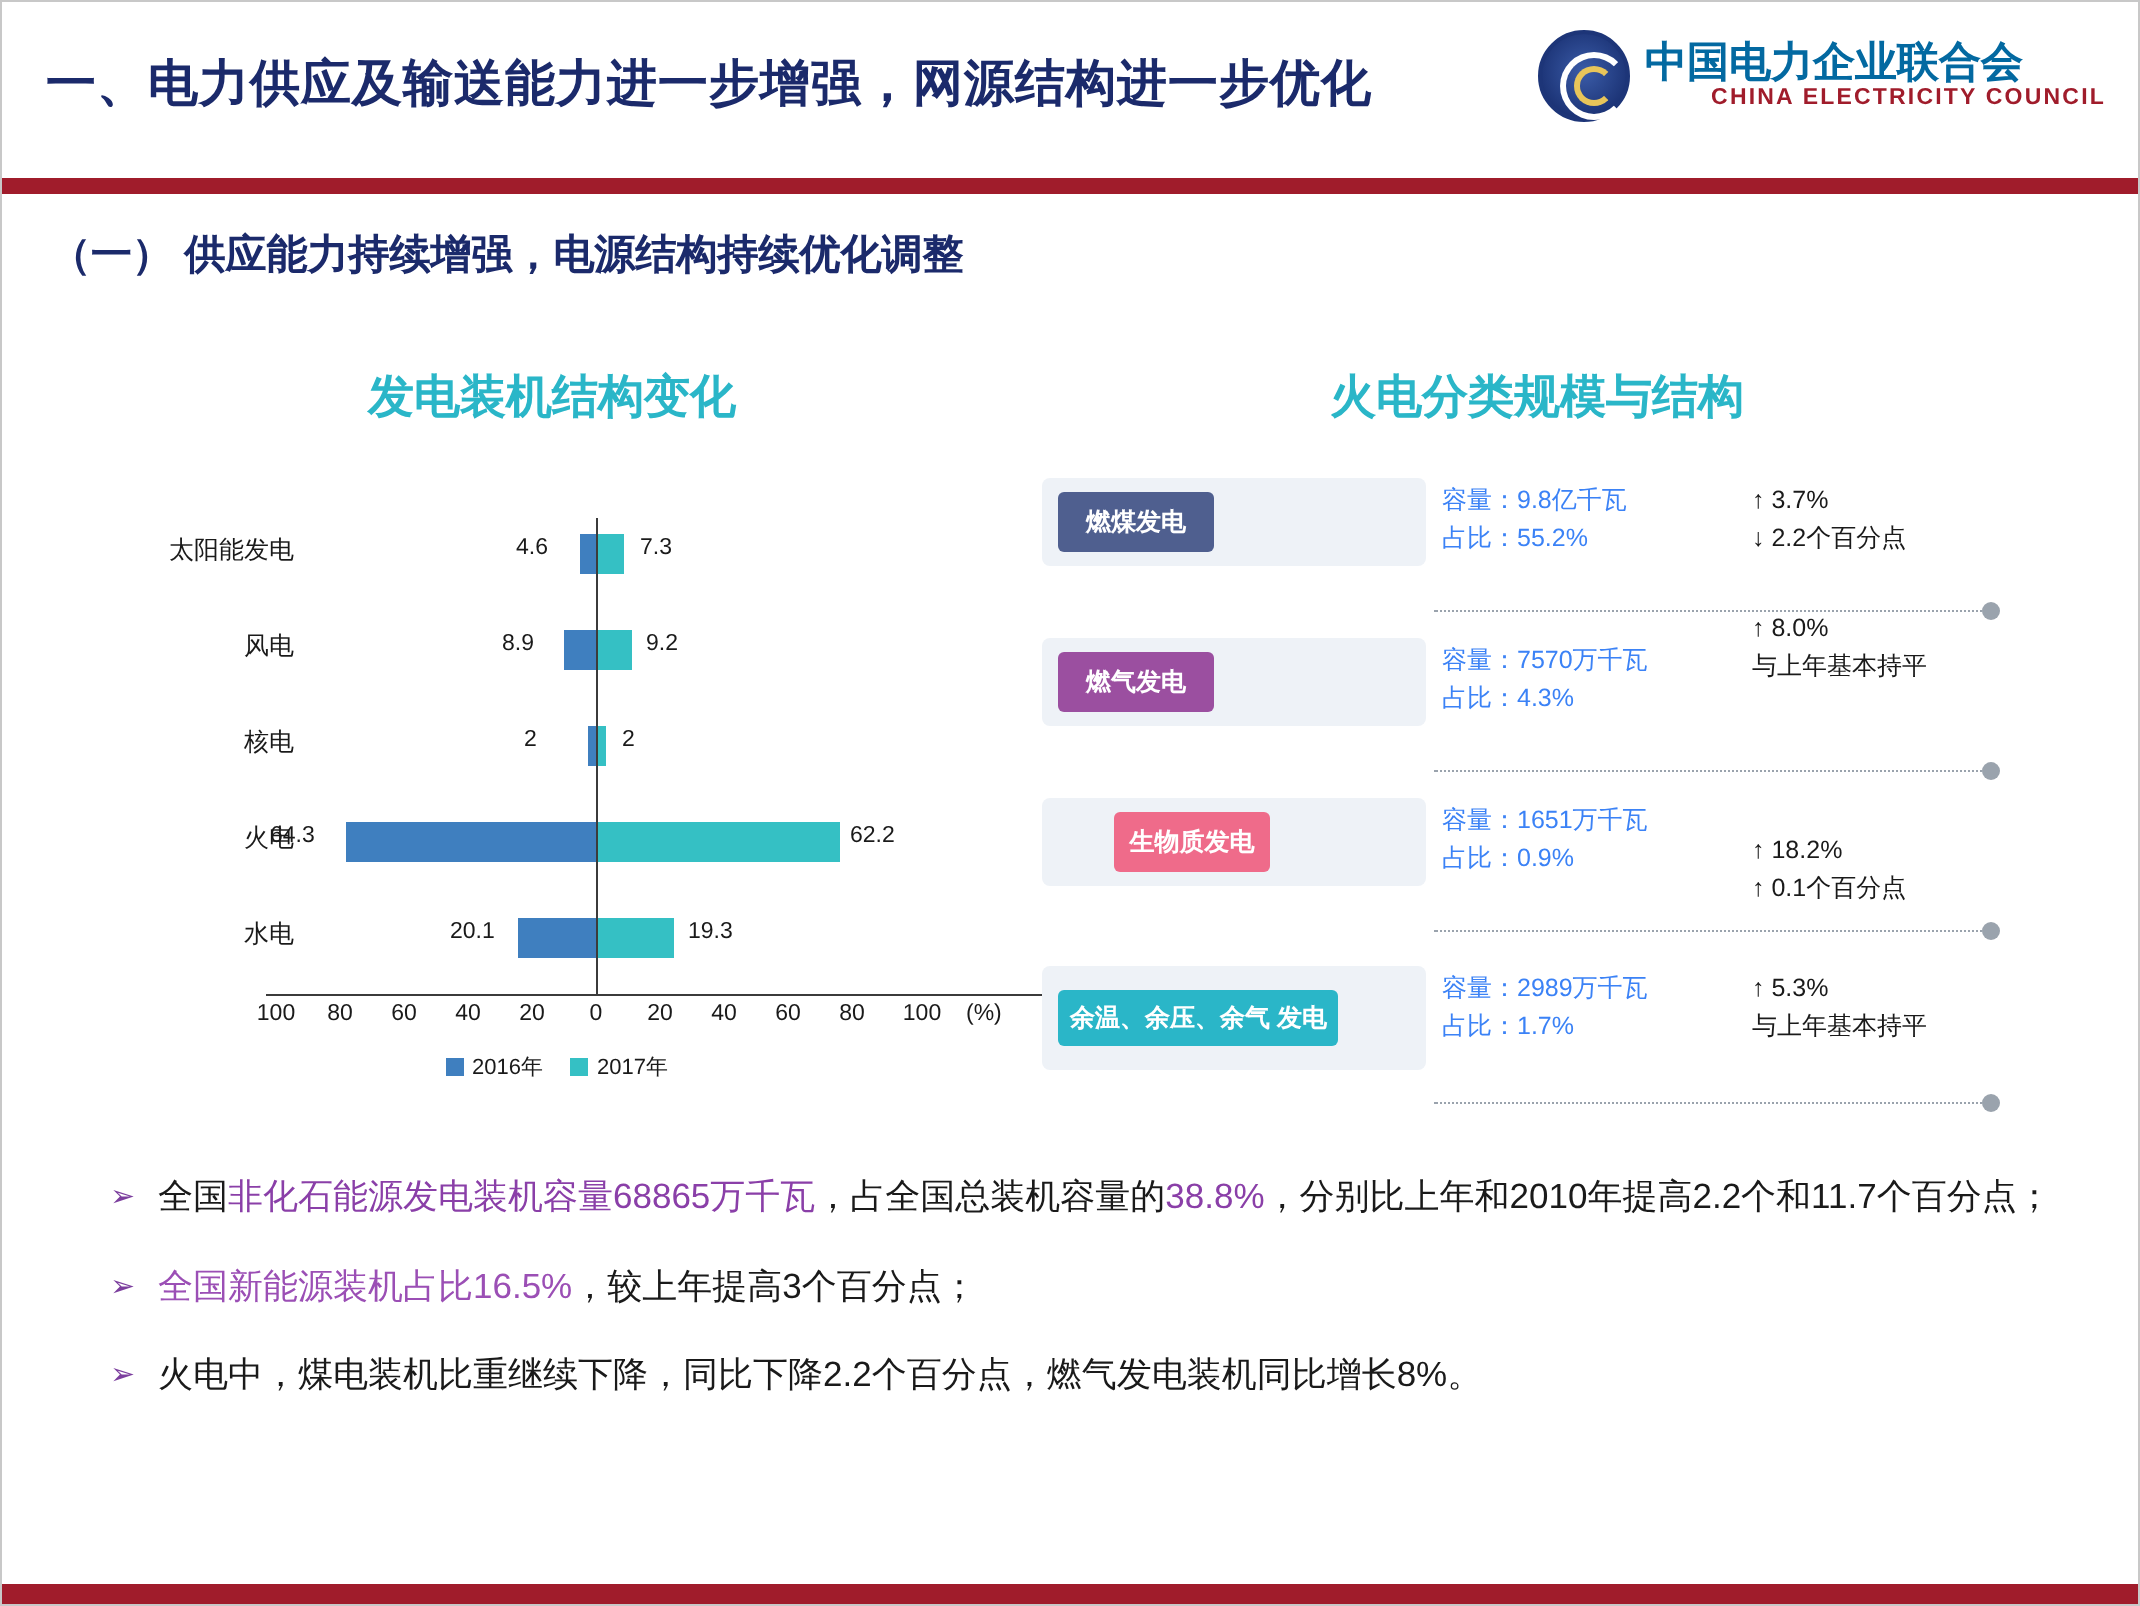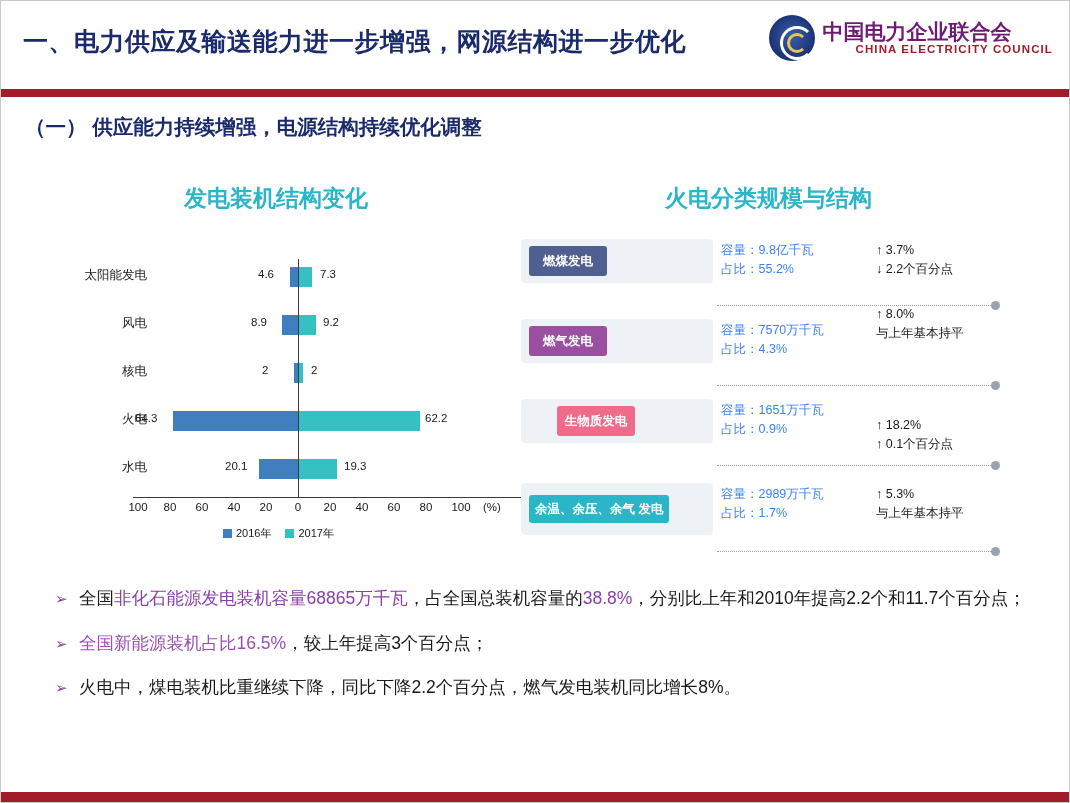--- a/index.html
+++ b/index.html
@@ -50,21 +50,21 @@
   }
   .logo-mark::after {
     content: "";
     position: absolute; left: 16px; top: 16px; width: 14px; height: 14px;
     border-radius: 50%;
     border: 3px solid #e8c55a;
     border-right-color: transparent;
   }
   .logo-text { line-height: 1.12; }
   .logo-cn {
-    font-size: 21px; font-weight: bold; color: #701a75; white-space: nowrap;
+    font-size: 21px; font-weight: bold; color: #0369a1; white-space: nowrap;
   }
   .logo-en {
     font-size: 11.5px; font-weight: bold; color: #a01c2b; letter-spacing: 1.1px;
     white-space: nowrap;
     margin-left: 33px;
   }
   
   .subtitle {
     position: absolute; left: 24px; top: 112px;
     font-size: 20.5px; font-weight: bold; color: #1b2a6b;

